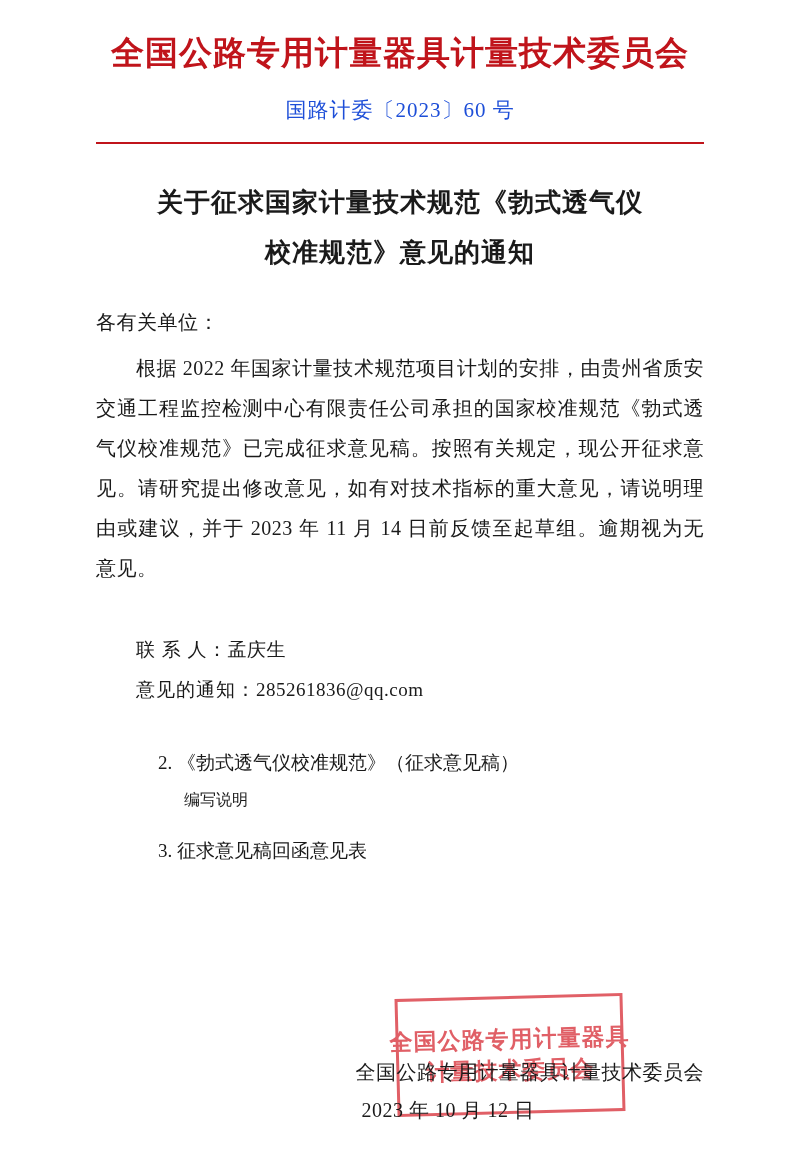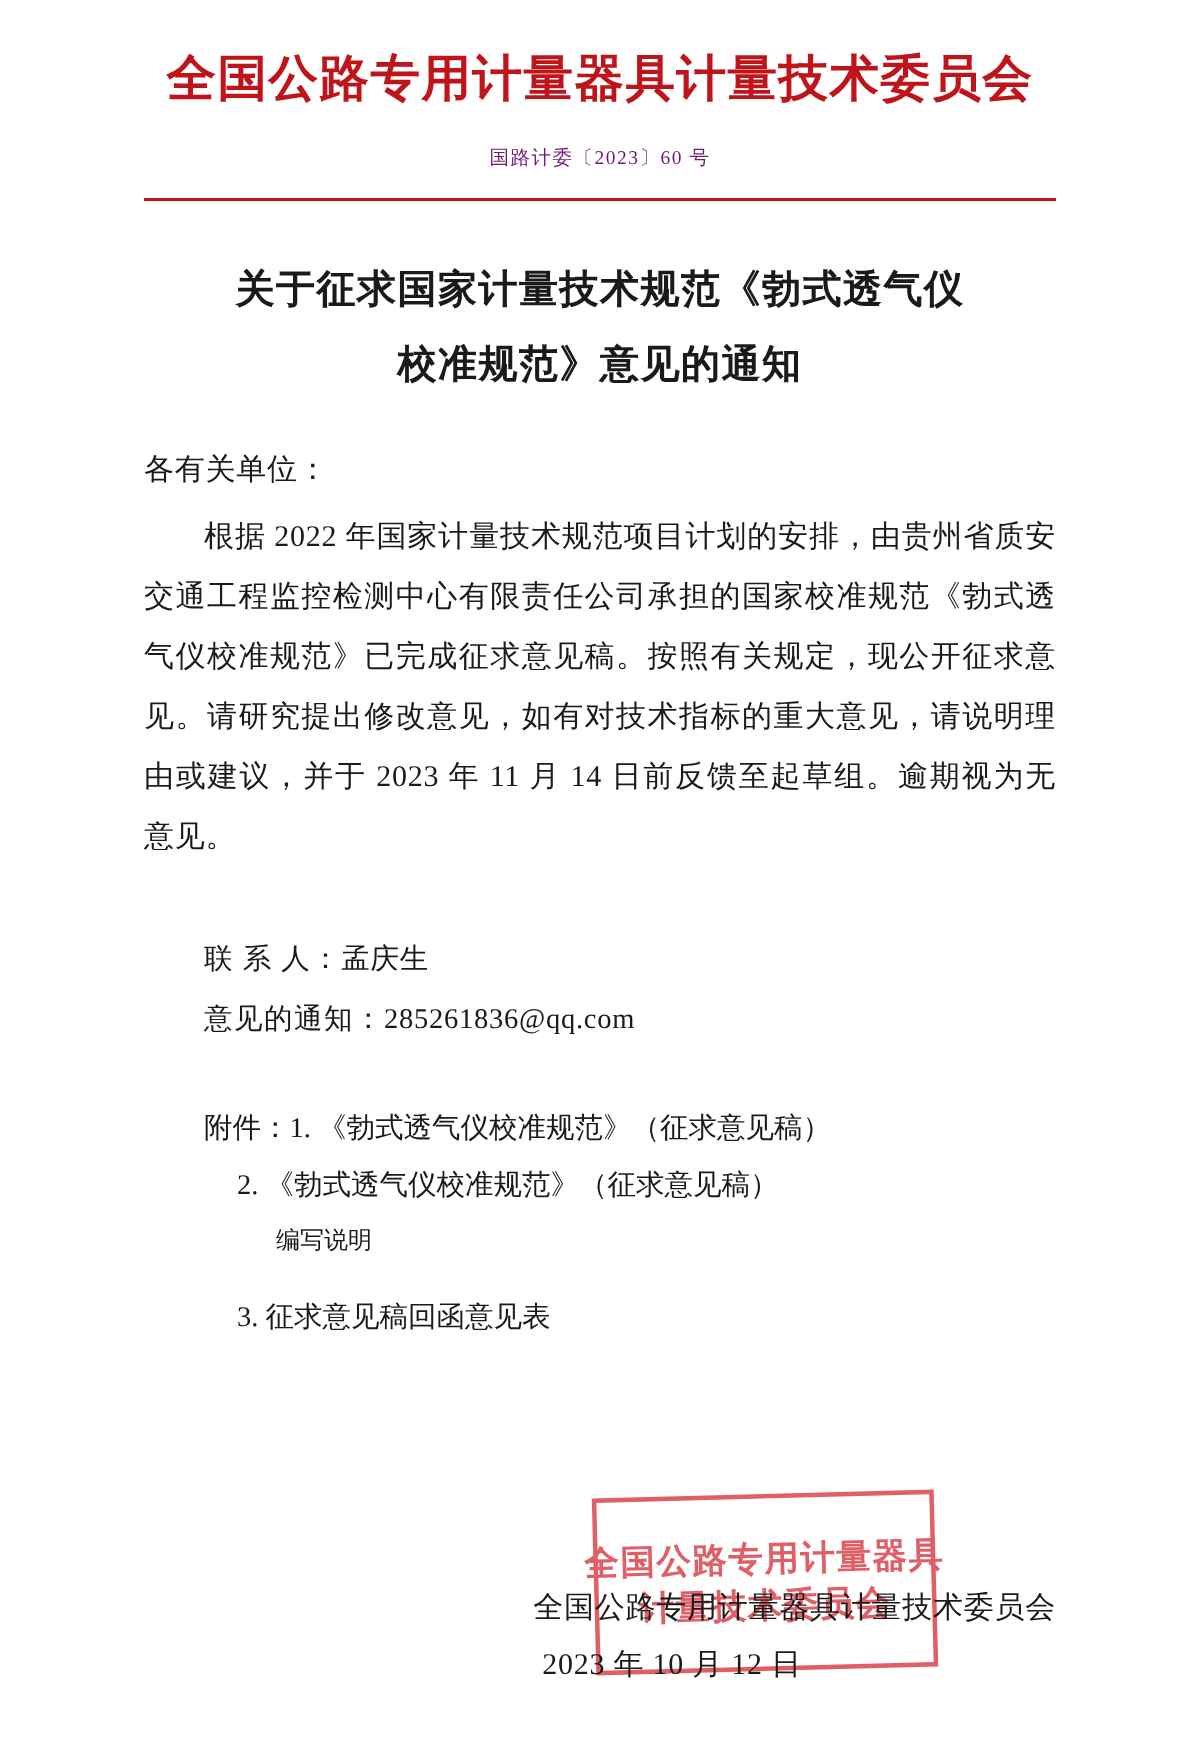--- a/index.html
+++ b/index.html
@@ -33,23 +33,23 @@
     font-family: "Liberation Serif", "DejaVu Serif", serif;
     font-weight: bold;
     font-size: 33px;
     letter-spacing: 1px;
     line-height: 1.2;
     white-space: nowrap;
   }
   .doc-number {
     margin-top: 22px;
     text-align: center;
-    font-size: 13px;
-    letter-spacing: 1px;
-    color: #701a75;
+    font-size: 21px;
+    letter-spacing: 1px;
+    color: #1d4ed8;
   }
   .red-rule {
     margin: 18px 0 0 0;
     height: 2px;
     background: #c0141b;
     width: 100%;
   }
 
   
   .doc-title {
@@ -175,23 +175,20 @@
   <div class="contacts">
     <div class="contact-row">
       <span class="contact-label">联 系 人：</span><span class="contact-value">孟庆生</span>
     </div>
     <div class="contact-row">
       <span class="contact-label">意见的通知：</span><span class="contact-value">285261836@qq.com</span>
     </div>
   </div>
 
   <div class="attachments">
-    <div class="att-row indent1">
-      <span>附件：1. </span><span>《勃式透气仪校准规范》（征求意见稿）</span>
-    </div>
     <div class="att-row indent2">
       <span>2. </span><span>《勃式透气仪校准规范》（征求意见稿）</span>
     </div>
     <div class="att-row indent3">编写说明</div>
     <div class="att-row indent4">
       <span>3. </span><span>征求意见稿回函意见表</span>
     </div>
   </div>
 
   <div class="seal">

